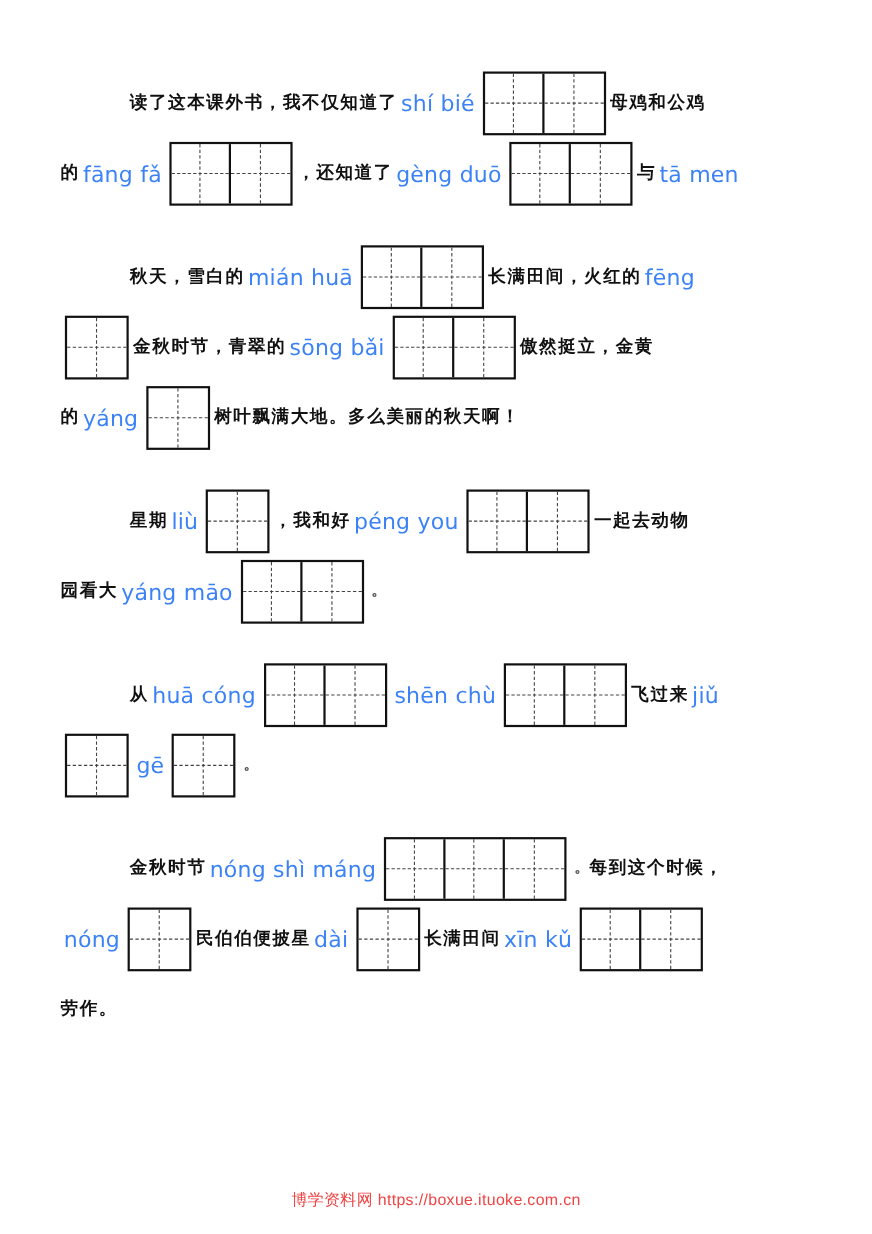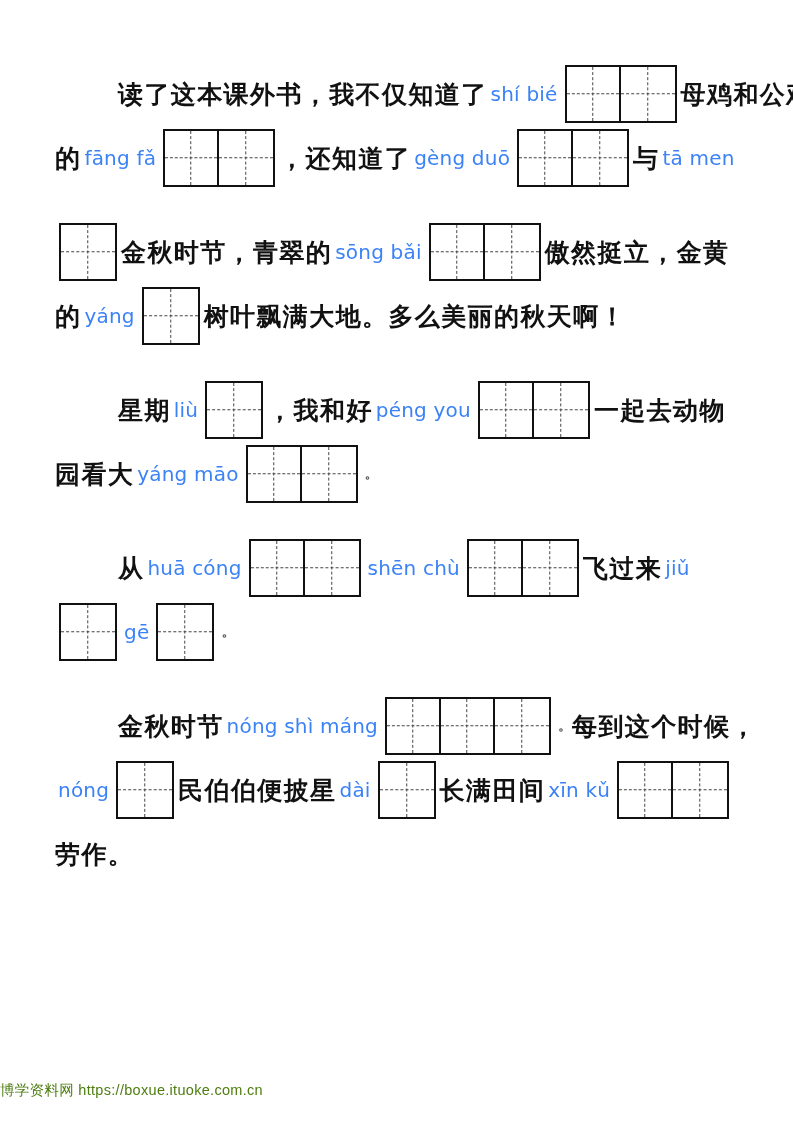--- a/index.html
+++ b/index.html
@@ -36,21 +36,21 @@
     min-height: 64px;
     flex-wrap: nowrap;
     white-space: nowrap;
   }
   .line.indent { padding-left: 63px; }
 
   
   .cn {
     font-family: "Liberation Serif", "DejaVu Serif", serif;
     font-weight: 700;
-    font-size: 25px;
+    font-size: 16px;
     letter-spacing: 1.4px;
     line-height: 1;
     color: #111;
     display: inline-block;
   }
   .py {
     font-family: "DejaVu Sans", "Liberation Sans", sans-serif;
     font-size: 20px;
     font-weight: 400;
     letter-spacing: 0.2px;
@@ -112,23 +112,24 @@
     border-top: 1.5px dashed #444;
     transform: translateY(-0.75px);
   }
 
   
   #footer {
     position: absolute;
     left: 0;
     right: 0;
     bottom: 22px;
+    text-align: center;
     font-family: "Liberation Sans", "DejaVu Sans", sans-serif;
     font-size: 14.5px;
-    color: #4d7c0f;
+    color: #ef4444;
     letter-spacing: 0.3px;
   }
 </style>
 </head>
 <body>
 
 <div id="page">
   <div id="paragraphs">
       <div class="para gap-lg">
         <div class="line indent">
@@ -151,20 +152,30 @@
           <span class="py">gèng duō</span>
           <span class="grid">
             <span class="cell"></span>
             <span class="cell"></span>
           </span>
           <span class="cn">与</span>
           <span class="py">tā men</span>
         </div>
       </div>
       <div class="para gap-lg">
+        <div class="line indent">
+          <span class="cn">秋天，雪白的</span>
+          <span class="py">mián huā</span>
+          <span class="grid">
+            <span class="cell"></span>
+            <span class="cell"></span>
+          </span>
+          <span class="cn">长满田间，火红的</span>
+          <span class="py">fēng</span>
+        </div>
         <div class="line">
           <span class="grid">
             <span class="cell"></span>
           </span>
           <span class="cn">金秋时节，青翠的</span>
           <span class="py">sōng bǎi</span>
           <span class="grid">
             <span class="cell"></span>
             <span class="cell"></span>
           </span>

